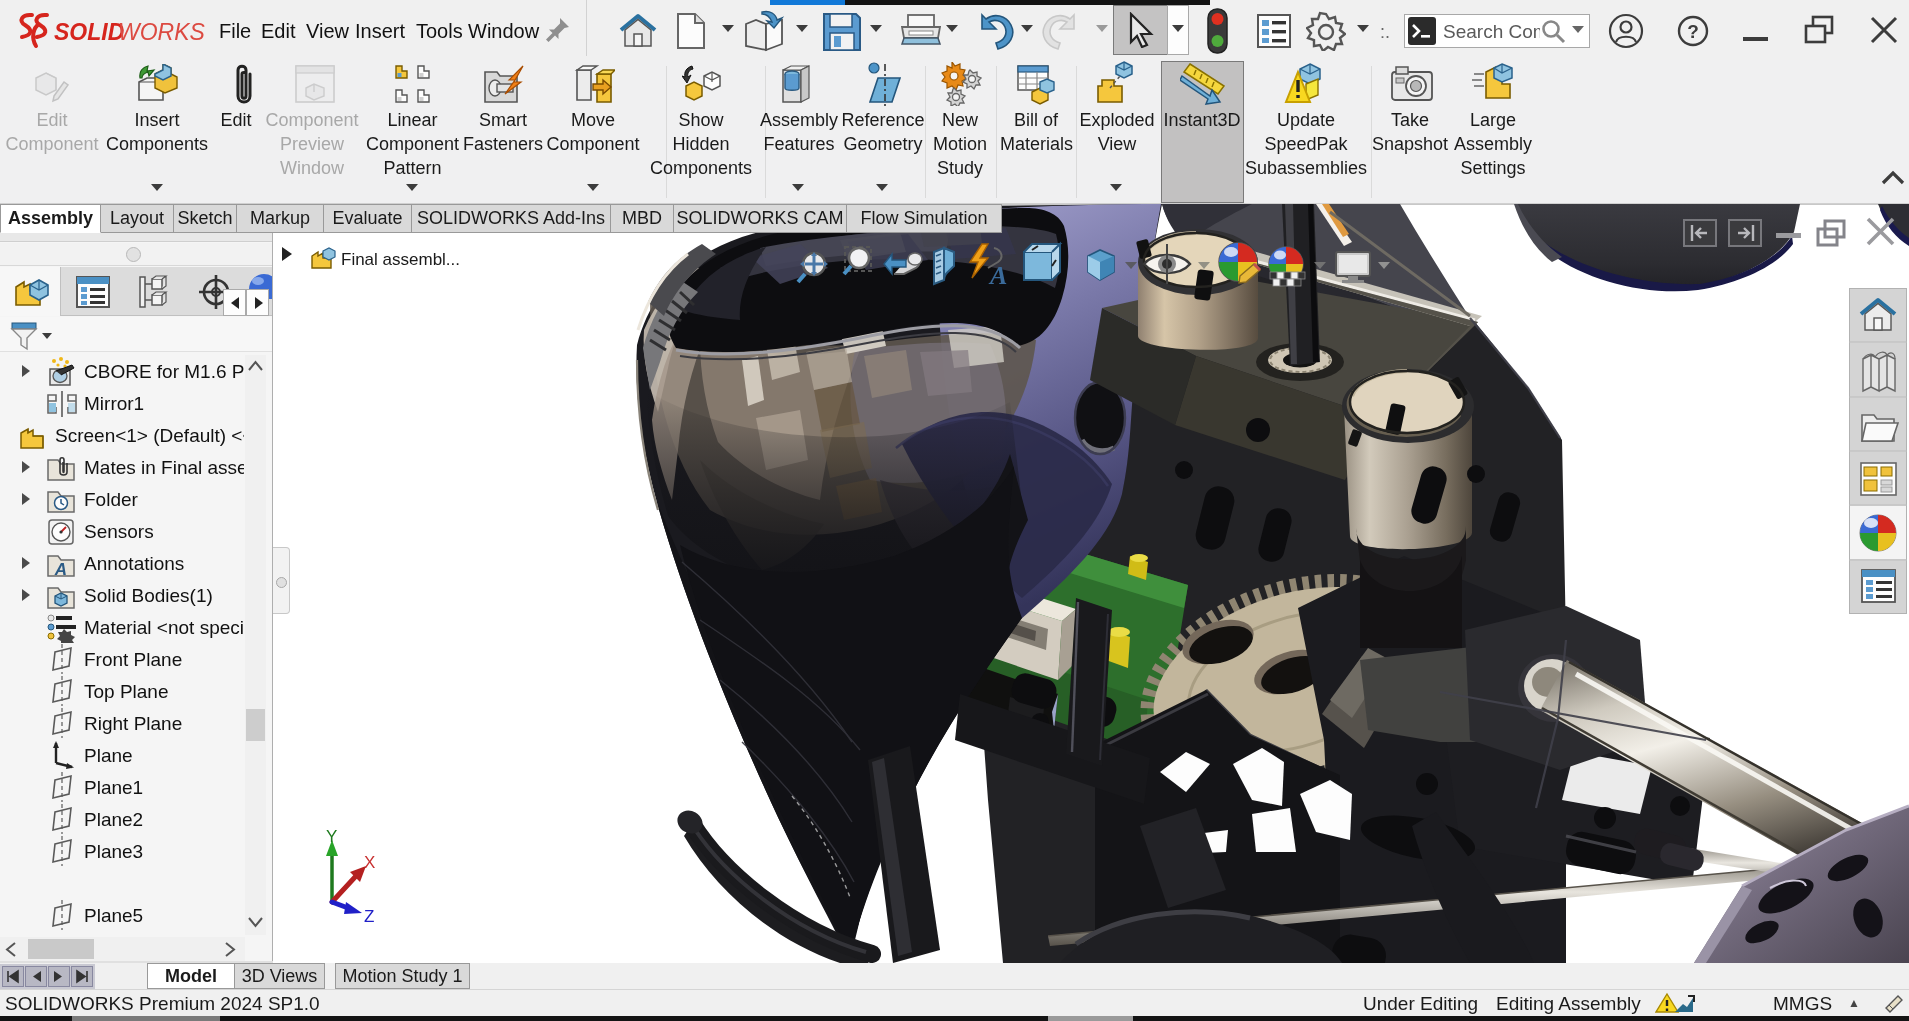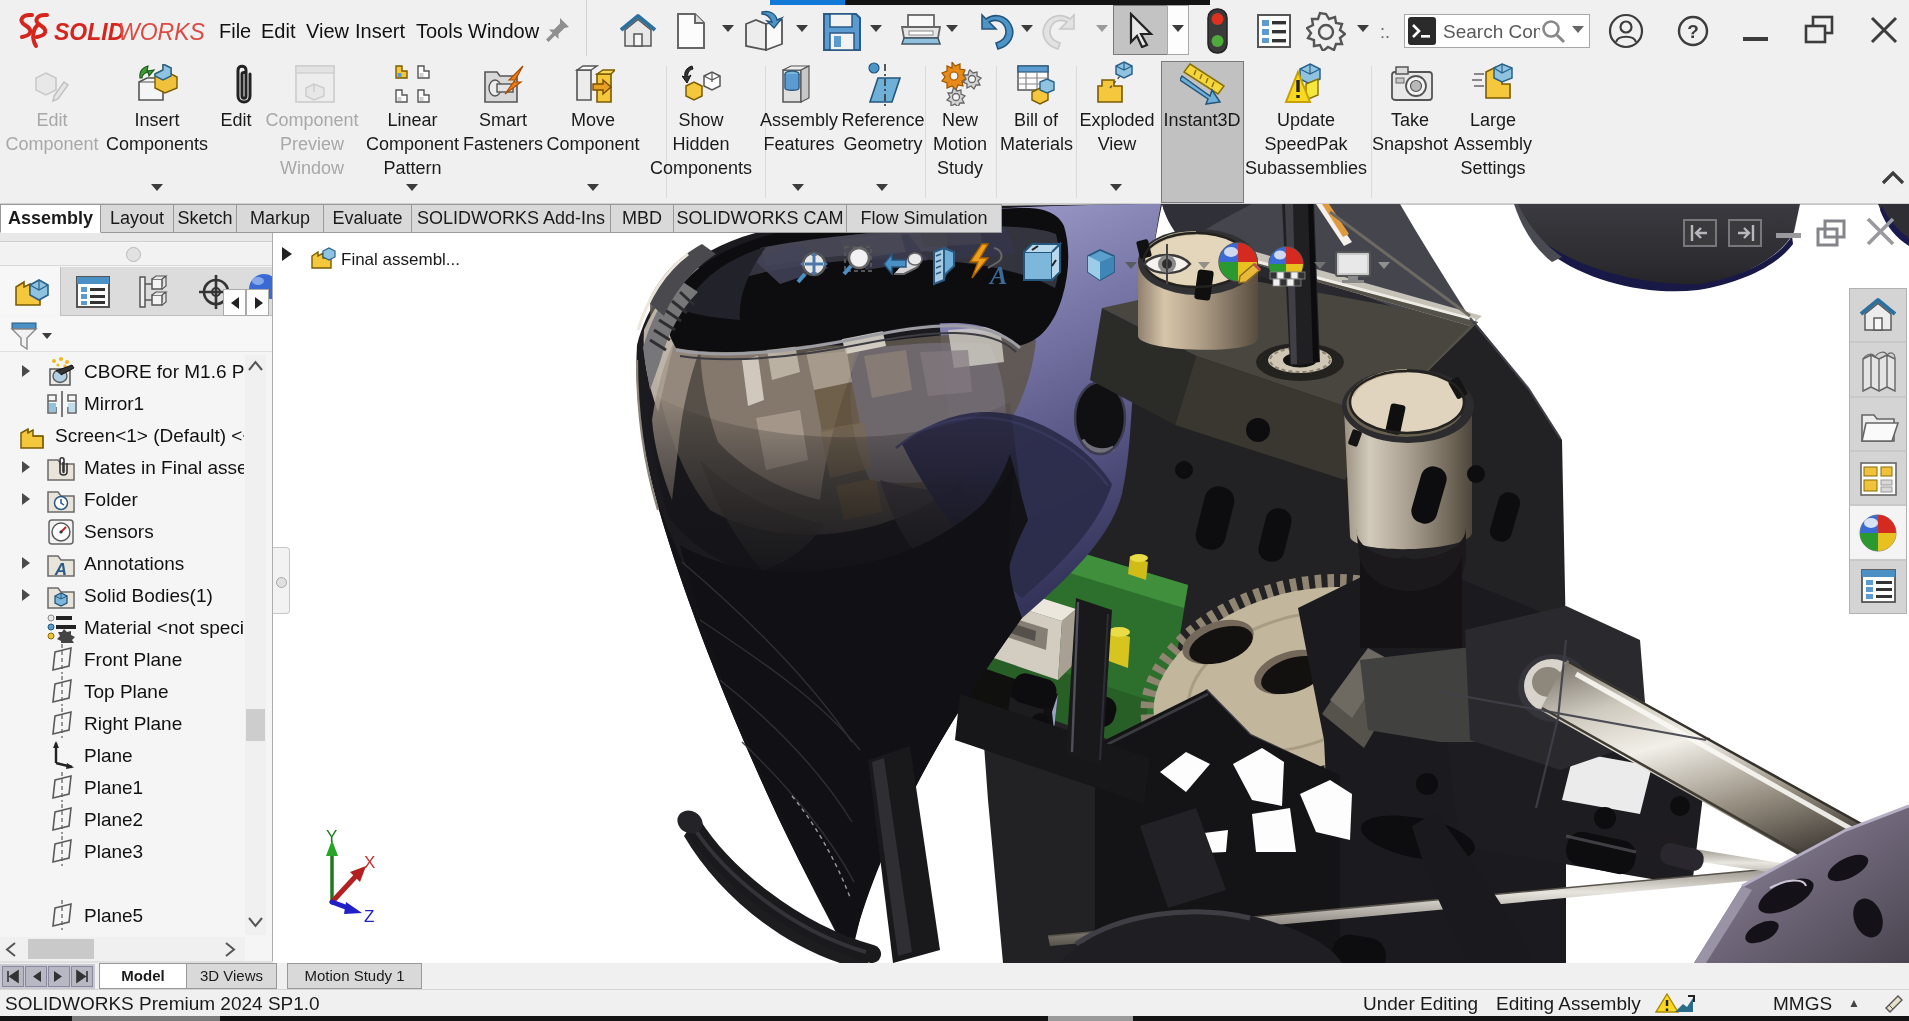--- a/index.html
+++ b/index.html
@@ -20,21 +20,21 @@
 #tabrow { position:absolute; left:0; top:204px; width:1002px; height:29px; background:#f0f0f0; z-index:5; }
 .tab { position:absolute; top:0; height:29px; background:#d9d9d9; border:1px solid #999; font-size:18px; color:#1a1a1a; text-align:center; line-height:27px; }
 .tab.active { background:#fff; font-weight:bold; border-bottom:1px solid #fff; }
 
 #lpanel { position:absolute; left:0; top:233px; width:273px; height:730px; background:#f5f5f5; border-right:1px solid #aeaeae; z-index:6; }
 .trow { position:absolute; left:0; width:244px; height:32px; font-size:19px; color:#111; white-space:nowrap; overflow:hidden; }
 .trow span { position:absolute; left:84px; top:6px; }
 .texp { position:absolute; left:22px; top:10px; width:0; height:0; border-top:6px solid transparent; border-bottom:6px solid transparent; border-left:8px solid #4a4a4a; }
 
 #bottabs { position:absolute; left:0; top:963px; width:1909px; height:26px; background:#f0f0f0; z-index:8; }
-.btab { position:absolute; top:0; height:26px; background:#d9d9d9; border:1px solid #999; border-top:1px solid #999; font-size:15px; color:#1a1a1a; text-align:center; line-height:24px; }
+.btab { position:absolute; top:0; height:26px; background:#d9d9d9; border:1px solid #999; border-top:1px solid #999; font-size:18px; color:#1a1a1a; text-align:center; line-height:24px;margin-left:48px; }
 .btab.active { background:#fff; font-weight:bold; }
 #statusbar { position:absolute; left:0; top:989px; width:1909px; height:27px; background:#f0f0f0; font-size:19px; color:#1a1a1a; border-top:1px solid #d5d5d5; z-index:8; }
 </style>
 </head>
 <body>
 <div id="app">
 
 <div id="titlebar">
   <div class="abs" style="left:770px;top:0;width:440px;height:5px;background:#141414"></div>
   <div class="abs" style="left:770px;top:0;width:75px;height:5px;background:#1279d8"></div>

